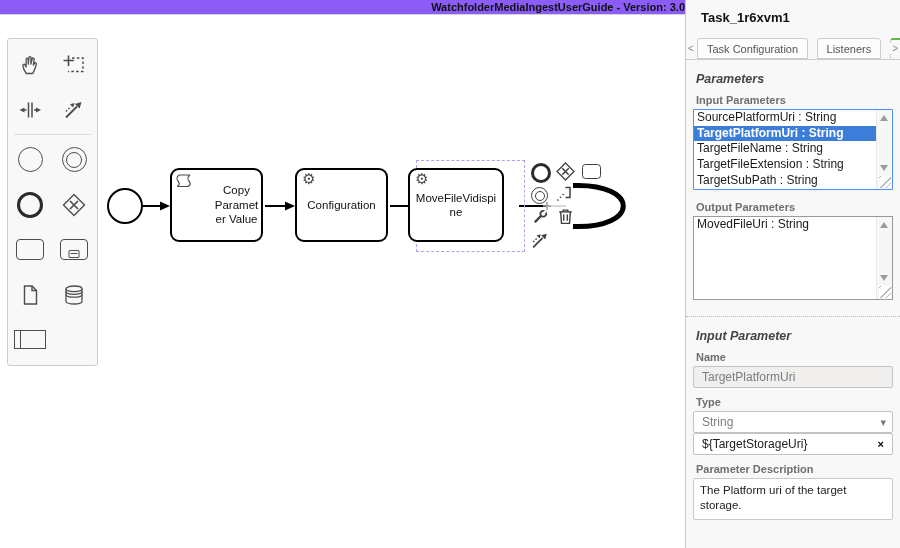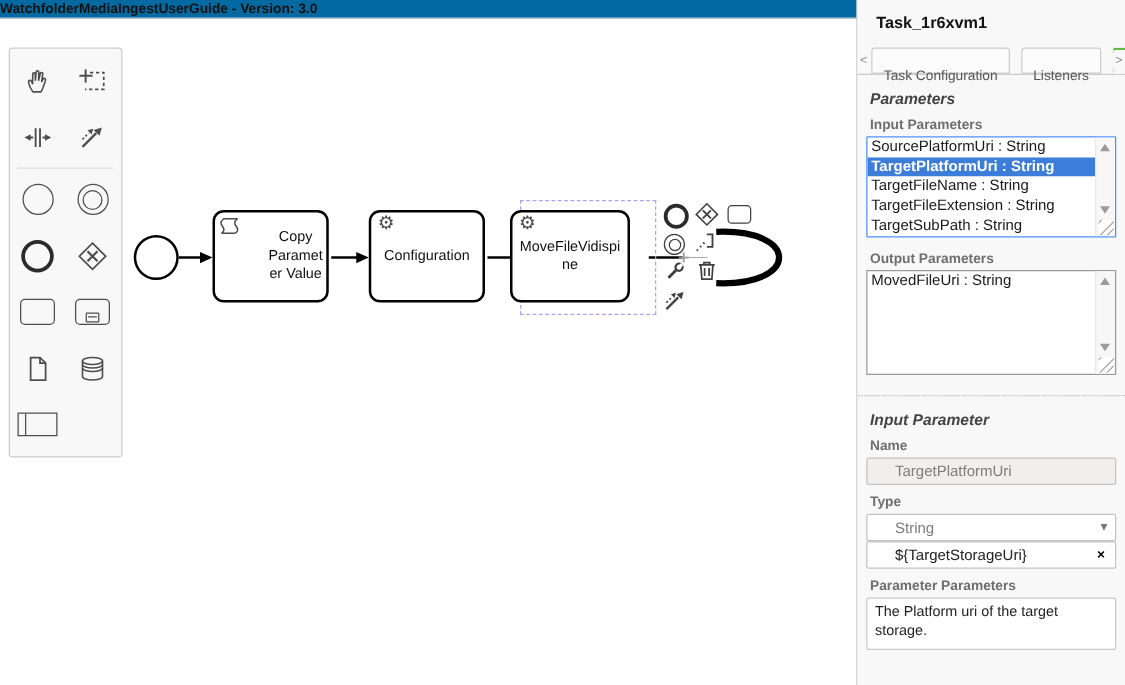--- a/index.html
+++ b/index.html
@@ -2,21 +2,21 @@
 <html><head>
 <meta charset="utf-8">
 <style>
   html,body{margin:0;padding:0;}
   body{width:900px;height:548px;position:relative;overflow:hidden;background:#fff;
        font-family:"Liberation Sans","DejaVu Sans",sans-serif;color:#111;}
 
   
   #canvas{position:absolute;left:0;top:0;width:685px;height:548px;background:#fff;border-right:1px solid #c9c9c9;}
   #titlebar{position:absolute;left:0;top:0;width:685px;height:14px;border-bottom:1px solid #d4d4d4;
-            text-align:left;font-size:11px;font-weight:bold;line-height:14px;background:#0369a1;z-index:5;}
+            text-align:right;font-size:11px;font-weight:bold;line-height:14px;background:#8b5cf6;z-index:5;}
 
   
   #palette{position:absolute;left:7px;top:38px;width:89px;background:#f8f8f8;border:1px solid #ccc;
            border-radius:3px;padding:3px 0;z-index:4;}
   .pal-row{display:flex;}
   .pal-cell{width:44px;height:45px;display:flex;align-items:center;justify-content:center;cursor:pointer;}
   .pal-sep{border-top:1px solid #ddd;margin:2px 6px;}
   .circ-thin{width:23px;height:23px;border:1.5px solid #4d4d4d;border-radius:50%;}
   .circ-double{width:23px;height:23px;border:1.5px solid #4d4d4d;border-radius:50%;display:flex;align-items:center;justify-content:center;}
   .circ-double .inner{width:14px;height:14px;border:1.5px solid #4d4d4d;border-radius:50%;}
@@ -47,40 +47,40 @@
   .cp-circ-thick{width:14px;height:14px;border:3px solid #2b2b2b;border-radius:50%;}
   .cp-task{width:17px;height:13px;border:1.5px solid #404040;border-radius:3.5px;}
   .cp-double{width:15px;height:15px;border:1.6px solid #404040;border-radius:50%;display:flex;align-items:center;justify-content:center;}
   .cp-double .inner{width:8px;height:8px;border:1.6px solid #404040;border-radius:50%;}
 
   
   #panel{position:absolute;left:686px;top:0;width:214px;height:548px;background:#f8f8f8;box-sizing:border-box;}
   .panel-title{font-size:13px;font-weight:bold;padding:10px 0 0 15px;}
   .tabs{position:relative;margin-top:13px;height:21px;border-bottom:1px solid #ccc;padding-left:11px;white-space:nowrap;}
   .tab{display:inline-block;box-sizing:border-box;height:21px;font-size:11px;color:#555;background:#fcfcfc;
-       border:1px solid #ccc;border-radius:3px 3px 0 0;padding:16px 9px 0;margin-right:4px;cursor:pointer;vertical-align:bottom;}
+       border:1px solid #ccc;border-radius:3px 3px 0 0;padding:4px 9px 0;margin-right:4px;cursor:pointer;vertical-align:bottom;}
   .tab.active{border-top:2px solid #62ba46;background:#f8f8f8;border-bottom:1px solid #f8f8f8;padding-top:3px;}
   .tab-nav{position:absolute;top:5px;font-size:10px;color:#888;cursor:pointer;}
   .tab-nav.left{left:2px;}
   .tab-nav.right{right:2px;background:#f8f8f8;padding-left:2px;}
   .sect{padding:0 7px;}
   .group-head{font-style:italic;font-weight:bold;color:#444;font-size:12.5px;margin:12px 0 4px 3px;}
   .f-label{font-weight:bold;font-size:11px;color:#6e6e6e;margin:8px 0 3px 3px;}
   .listbox{position:relative;background:#fff;border:1px solid #9a9a9a;overflow:hidden;font-size:12px;}
   .listbox.focused{border:1px solid #4f90fe;border-radius:1px;}
   .li{height:15.7px;line-height:15.7px;padding-left:3px;margin-right:16px;color:#1a1a1a;white-space:nowrap;overflow:hidden;cursor:default;}
   .li.selected{background:#3b7dd8;color:#fff;font-weight:bold;}
   .vscroll{position:absolute;right:0;top:0;bottom:0;width:15px;background:#f7f7f7;border-left:1px solid #e8e8e8;}
   .arr{position:absolute;left:3px;width:0;height:0;border-left:4.5px solid transparent;border-right:4.5px solid transparent;}
   .arr.up{top:5px;border-bottom:6px solid #9b9b9b;}
   .arr.down{bottom:18px;border-top:6px solid #9b9b9b;}
   .grip{position:absolute;right:1px;bottom:1px;width:12px;height:12px;background:
         repeating-linear-gradient(-45deg,#fff 0 3px,#b3b3b3 3px 4.2px,#fff 4.2px 7px,#b3b3b3 7px 8.2px,#fff 8.2px 12px);}
   .inp{box-sizing:border-box;width:100%;height:22px;background:#fff;border:1px solid #c3c3c3;border-radius:2px;
-       font-size:12px;line-height:20px;padding:0 22px;color:#222;position:relative;white-space:nowrap;overflow:hidden;}
+       font-size:12px;line-height:20px;padding:0 8px;color:#222;position:relative;white-space:nowrap;overflow:hidden;}
   .inp.disabled{background:#f0efed;color:#7d7d7d;}
   .inp.select{color:#7d7d7d;cursor:pointer;}
   .inp.select::after{content:"\25BE";position:absolute;right:6px;top:0;color:#777;font-size:11px;}
   .clear-x{position:absolute;right:8px;top:0;font-weight:bold;font-size:11px;color:#000;cursor:pointer;}
   .txtarea{box-sizing:border-box;width:100%;height:42px;background:#fff;border:1px solid #c9c9c9;border-radius:2px;
            font-size:11.5px;line-height:1.3;padding:4px 6px;color:#222;}
   .dotted-sep{border-top:1px dotted #bbb;margin-top:16px;}
 </style>
 </head>
 <body>
@@ -316,16 +316,16 @@
     <div class="f-label">Type</div>
     <div class="inp select">
       <span>String</span>
     </div>
 
     <div class="inp">
       <span>${TargetStorageUri}</span>
       <span class="clear-x">×</span>
     </div>
 
-    <div class="f-label">Parameter Parameters</div>
+    <div class="f-label">Parameter Description</div>
     <div class="txtarea">The Platform uri of the target storage.</div>
   </div>
 </div>
 
 </body></html>

